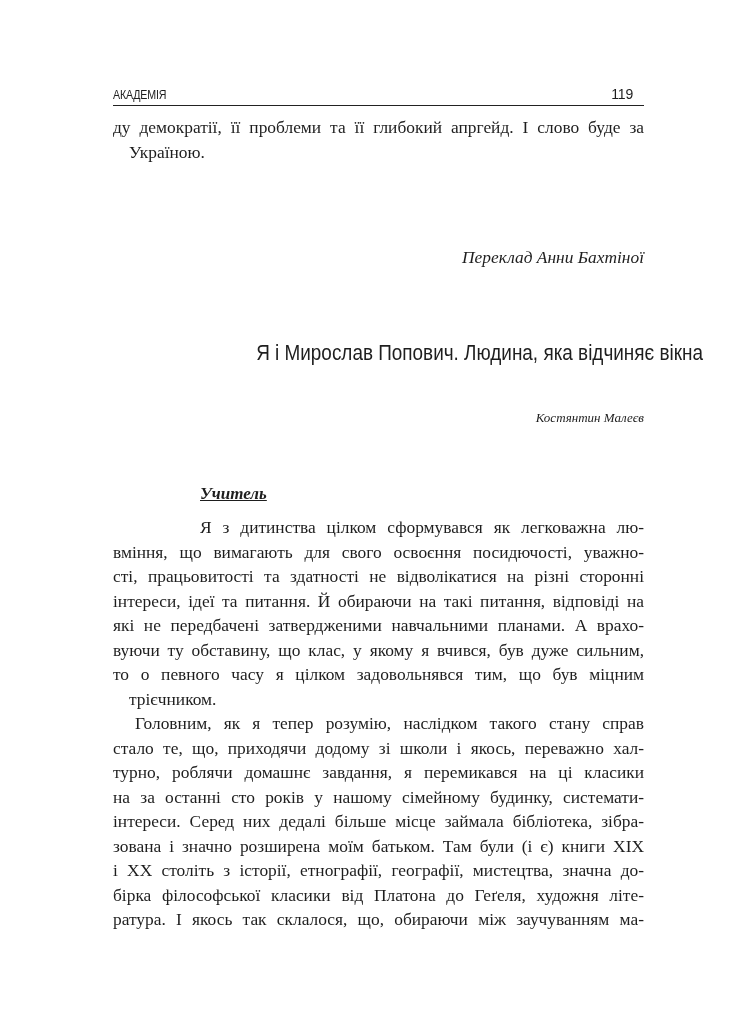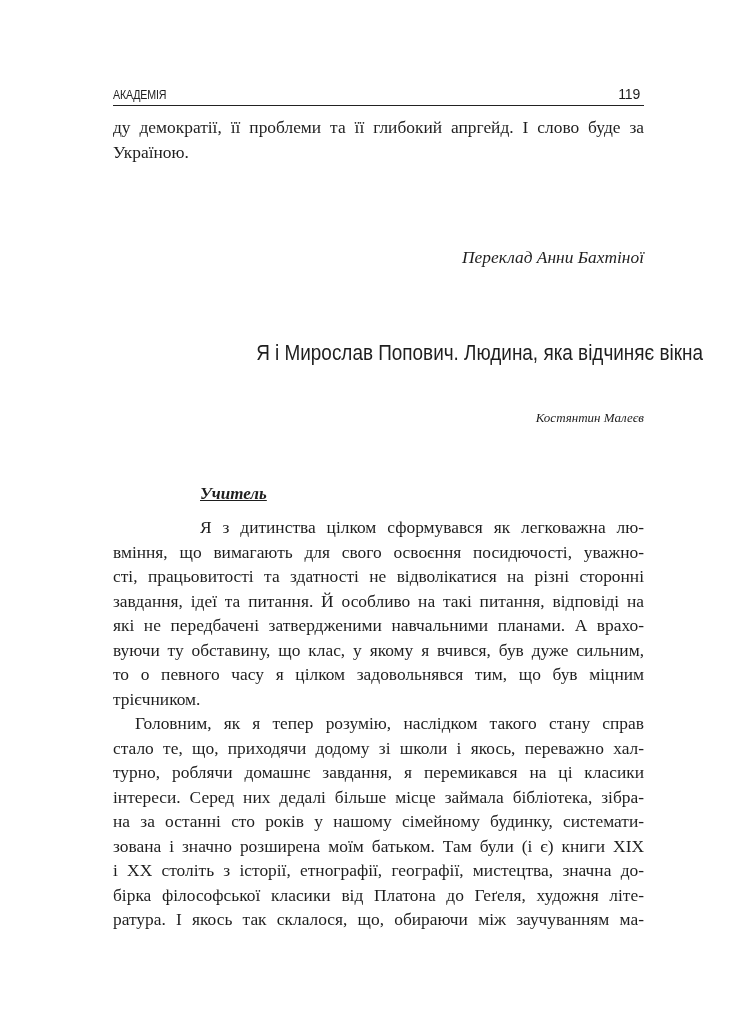--- a/index.html
+++ b/index.html
@@ -8,21 +8,21 @@
     color: #1e1e1e;
   }
   .page { position: absolute; left: 113px; top: 0; width: 531px; }
   .running-head {
     position: absolute; top: 85px; left: 0; width: 531px; height: 20px;
     border-bottom: 1.2px solid #222;
     font-family: "Liberation Sans", sans-serif; font-size: 13px; font-weight: normal;
     letter-spacing: -0.2px;
   }
   .running-head .left { position: absolute; left: 0; top: 2px; transform: scaleX(0.82); transform-origin: left; }
-  .running-head .right { position: absolute; right: 4px; top: 1px; font-size: 14px; }
+  .running-head .right { position: absolute; right: 11px; top: 1px; font-size: 14px; }
   .body-text {
     font-family: "Liberation Serif", serif; font-size: 17.4px; line-height: 24.5px;
     text-align: justify; margin: 0;
   }
   .block1 { position: absolute; top: 115px; left: 0; width: 531px; }
   .translator {
     position: absolute; top: 247px; right: 0;
     font-family: "Liberation Serif", serif; font-style: italic; font-size: 17.4px;
   }
   .title {
@@ -33,21 +33,21 @@
   .author {
     position: absolute; top: 410px; right: 0;
     font-family: "Liberation Serif", serif; font-style: italic; font-size: 13px;
   }
   .subhead {
     position: absolute; top: 484px; left: 87px;
     font-family: "Liberation Serif", serif; font-style: italic; font-weight: bold; font-size: 17px; text-decoration: underline;
   }
   .block2 { position: absolute; top: 515px; left: 0; width: 531px; }
   .line { display: block; text-align: justify; text-align-last: justify; white-space: nowrap; }
-  .line.last { text-align-last: left; }
+  .line.last { text-align-last: left; margin-left: 16px; }
   .line.ind { padding-left: 22px; }
   .line.bigind { padding-left: 87px; }
 </style>
 </head>
 <body>
 
 <div class="page">
 
   <div class="running-head">
     <span class="left">АКАДЕМІЯ</span>
@@ -67,32 +67,32 @@
 
   <div class="author">Костянтин Малеєв</div>
 
   <div class="subhead">Учитель</div>
 
   <div class="block2 body-text">
     <div>
       <span class="line bigind">Я з дитинства цілком сформувався як легковажна лю-</span>
       <span class="line">вміння, що вимагають для свого освоєння посидючості, уважно-</span>
       <span class="line">сті, працьовитості та здатності не відволікатися на різні сторонні</span>
-      <span class="line">завдання, ідеї та питання. Й особливо на такі питання, відповіді на</span>
+      <span class="line">інтереси, ідеї та питання. Й обираючи на такі питання, відповіді на</span>
       <span class="line">які не передбачені затвердженими навчальними планами. А врахо-</span>
       <span class="line">вуючи ту обставину, що клас, у якому я вчився, був дуже сильним,</span>
       <span class="line">то о певного часу я цілком задовольнявся тим, що був міцним</span>
       <span class="line last">трієчником.</span>
     </div>
     <div>
       <span class="line ind">Головним, як я тепер розумію, наслідком такого стану справ</span>
       <span class="line">стало те, що, приходячи додому зі школи і якось, переважно хал-</span>
       <span class="line">турно, роблячи домашнє завдання, я перемикався на ці класики</span>
+      <span class="line">на за останні сто років у нашому сімейному будинку, системати-</span>
       <span class="line">інтереси. Серед них дедалі більше місце  займала бібліотека, зібра-</span>
-      <span class="line">на за останні сто років у нашому сімейному будинку, системати-</span>
       <span class="line">зована і значно розширена моїм батьком. Там були (і є) книги XIX</span>
       <span class="line">і XX століть з історії, етнографії, географії, мистецтва, значна до-</span>
       <span class="line">бірка філософської класики від Платона до Геґеля, художня літе-</span>
       <span class="line">ратура. І якось так склалося, що, обираючи між заучуванням ма-</span>
     </div>
   </div>
 
 </div>
 
 </body></html>

